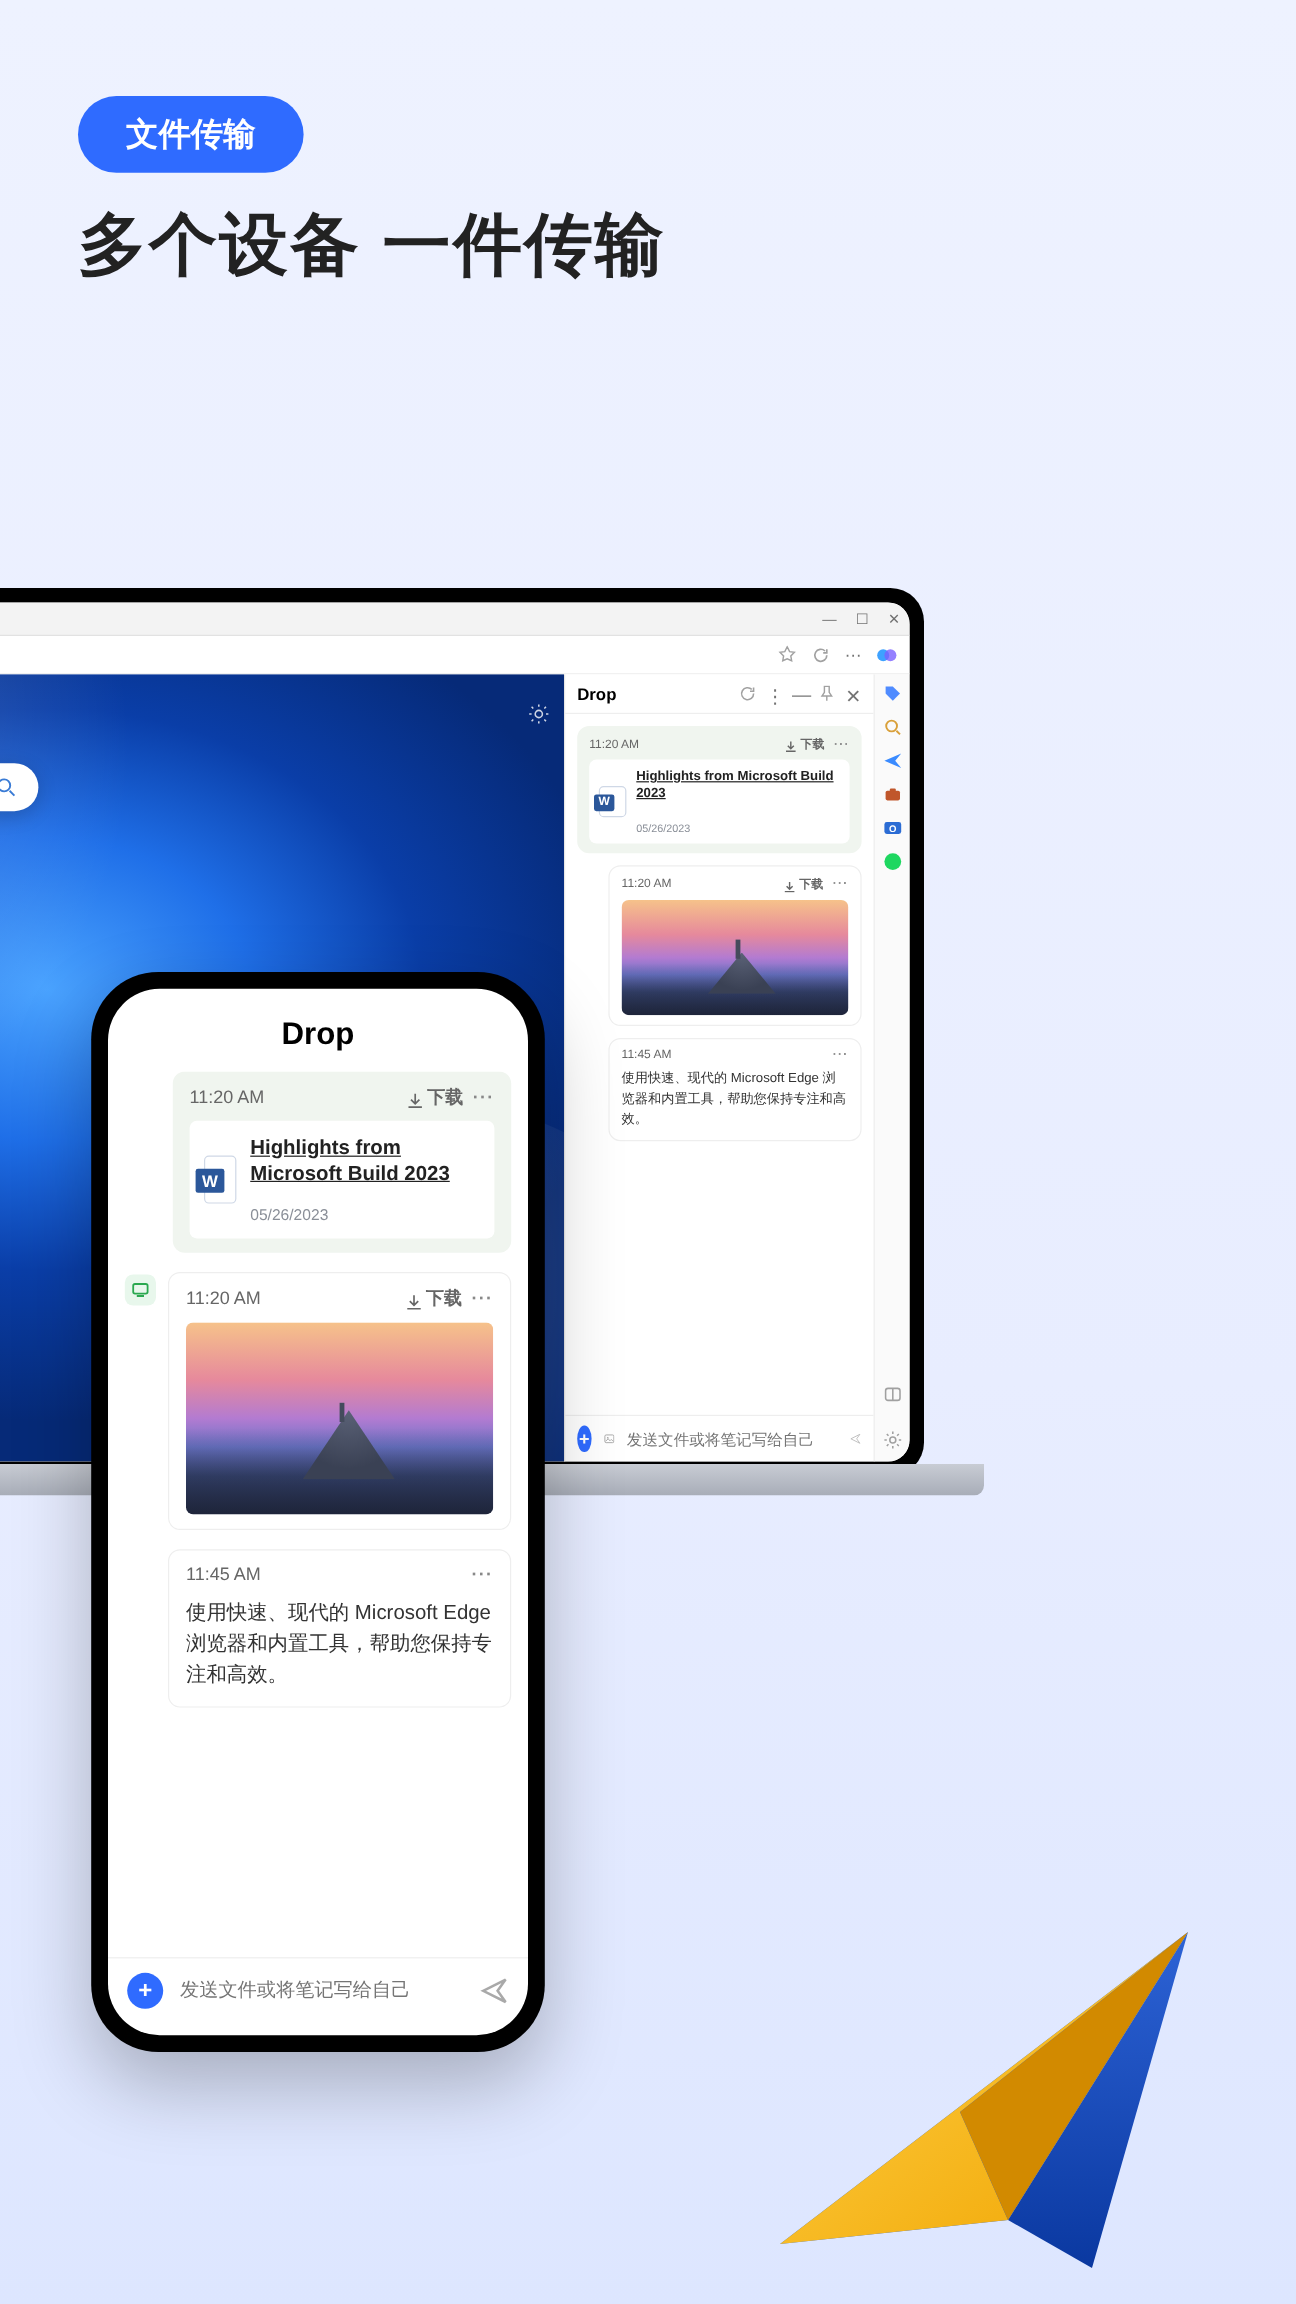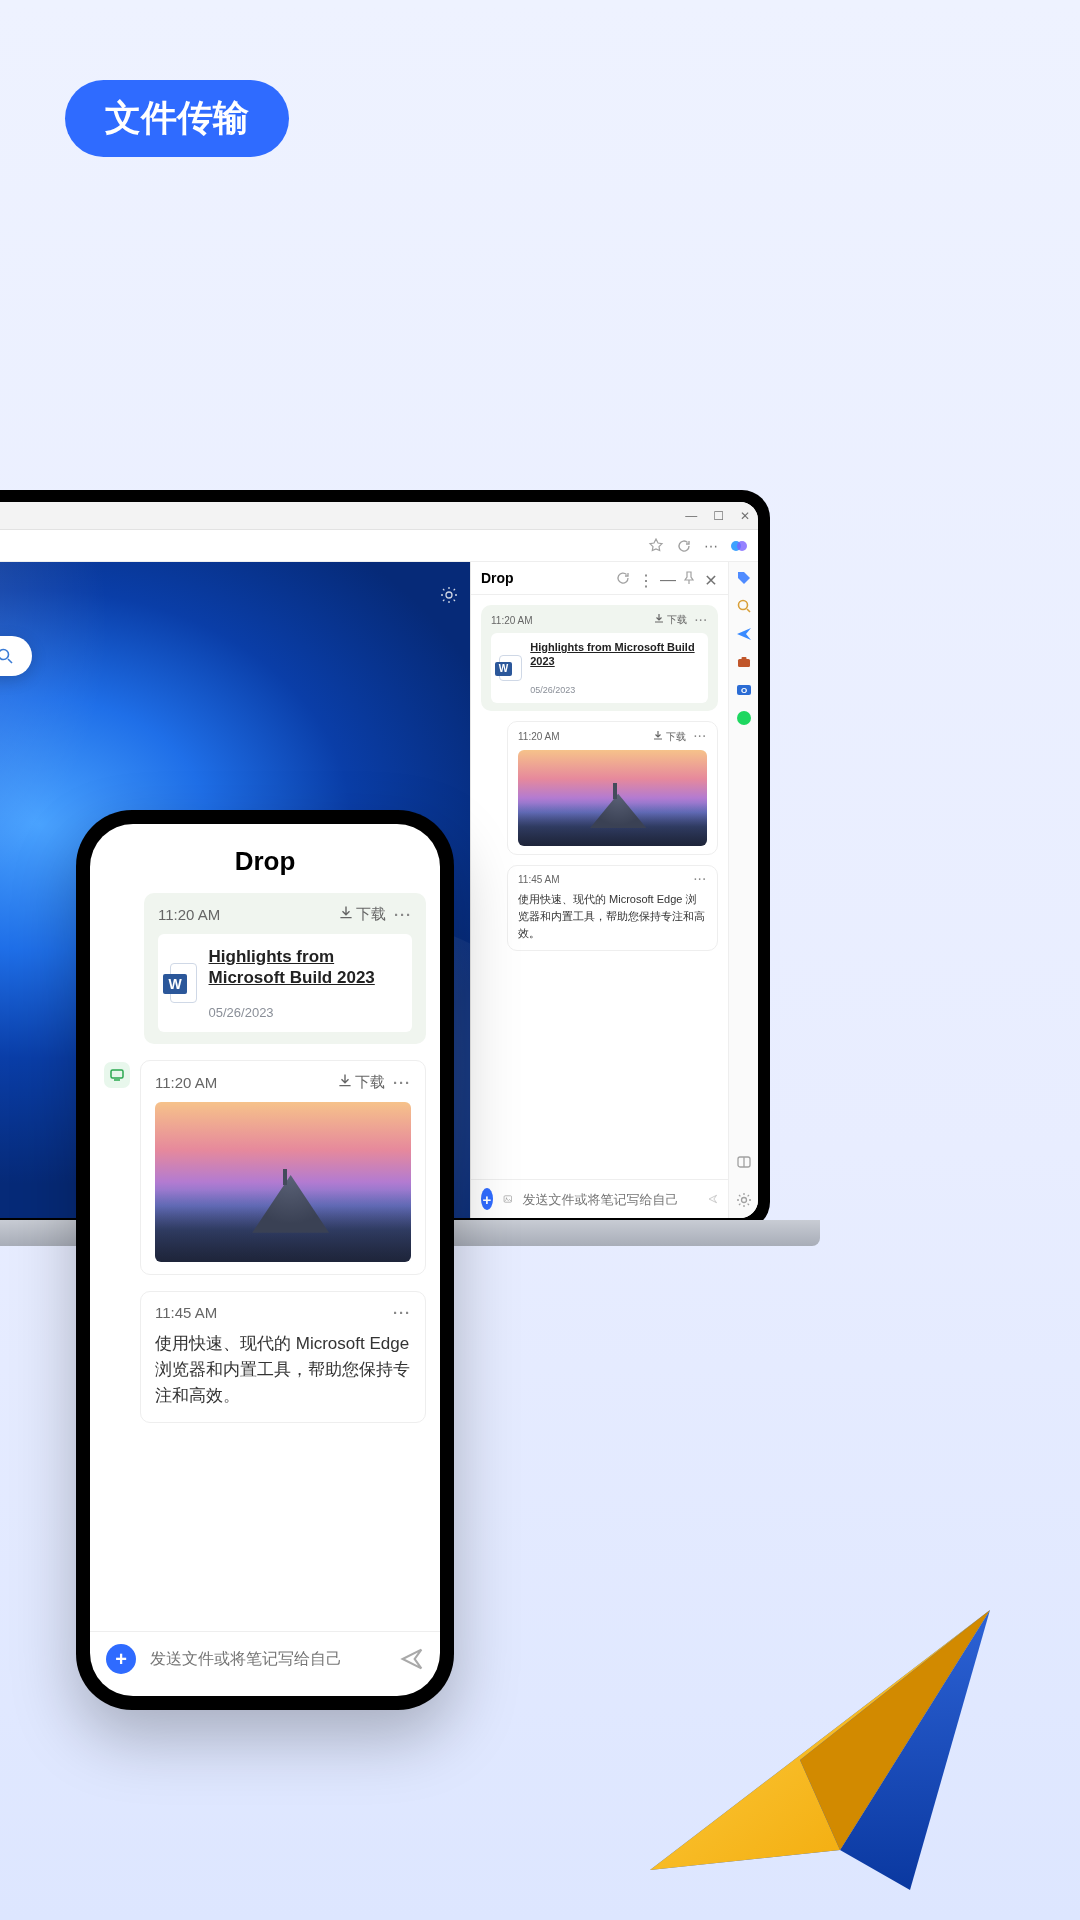--- a/index.html
+++ b/index.html
@@ -1,21 +1,21 @@
 <!DOCTYPE html>
 <html><head>
 <meta charset="utf-8">
 <style>
 * { margin: 0; padding: 0; box-sizing: border-box; font-family: "Segoe UI", -apple-system, "PingFang SC", "Microsoft YaHei", sans-serif; }
 html, body { width: 1080px; height: 1920px; overflow: hidden; }
 body { background: linear-gradient(180deg, #eef2ff 0%, #e8edff 60%, #dde6ff 100%); position: relative; }
 
 
 .hero { padding: 80px 65px 0; }
-.pill { display: inline-block; background: #2f6bff; color: #fff; font-size: 36px; font-weight: 600; padding: 14px 40px; border-radius: 999px; text-align: center; }
+.pill { display: inline-block; background: #2f6bff; color: #fff; font-size: 27px; font-weight: 600; padding: 14px 40px; border-radius: 999px; text-align: center; }
 .hero-title { font-size: 57px; font-weight: 700; color: #222; margin-top: 22px; letter-spacing: 2px; }
 
 
 .monitor { position: absolute; left: -260px; top: 490px; width: 1030px; height: 740px; background: #000; border-radius: 28px; padding: 12px; }
 .monitor-inner { width: 100%; height: 100%; background: #fff; border-radius: 18px; overflow: hidden; position: relative; }
 .monitor-base { position: absolute; left: -300px; top: 1220px; width: 1120px; height: 26px; background: linear-gradient(#c8ccd4, #a8adb8); border-radius: 0 0 8px 8px; }
 
 
 .browser-top { height: 28px; background: #f3f3f3; display: flex; align-items: center; padding: 0 8px; gap: 8px; border-bottom: 1px solid #e2e2e2; }
 .win-ctrls { margin-left: auto; display: flex; gap: 16px; opacity: .55; font-size: 12px; }
@@ -48,21 +48,21 @@
 .hicon { width: 14px; height: 14px; opacity: .55; }
 .drop-feed { flex: 1; overflow: hidden; padding: 10px; }
 .devrow { display: flex; align-items: flex-start; gap: 8px; margin-bottom: 10px; }
 .dev-badge { width: 18px; height: 18px; border-radius: 5px; display: flex; align-items: center; justify-content: center; flex-shrink: 0; margin-top: 2px; }
 .dev-badge.pc { background: #e8f7ec; }
 .dev-badge svg { width: 11px; height: 11px; }
 .card { background: #f0f5ef; border-radius: 10px; padding: 8px 10px; flex: 1; font-size: 11px; color: #222; }
 .card.light { background: #fff; border: 1px solid #eee; }
 .card .line1 { display: flex; align-items: center; gap: 8px; color: #666; font-size: 10px; margin-bottom: 6px; }
 .card .line1 .sp { flex: 1; }
-.dl { display: inline-flex; align-items: flex-start; gap: 3px; color: #666; }
+.dl { display: inline-flex; align-items: flex-end; gap: 3px; color: #666; font-weight: bold; }
 .more { color: #888; letter-spacing: 1px; font-weight: 700; }
 .filetile { background: #fff; border-radius: 6px; padding: 8px; display: flex; gap: 8px; align-items: center; }
 .word-ic { width: 26px; height: 26px; background: #fff; border: 1px solid #cfd8e6; border-radius: 4px; position: relative; }
 .word-ic::after { content: "W"; position: absolute; left: -5px; top: 6px; width: 17px; height: 14px; background: #2b579a; color: #fff; font-size: 10px; font-weight: 700; display: flex; align-items: center; justify-content: center; border-radius: 2px; }
 .file-meta .t { font-weight: 600; font-size: 11px; line-height: 1.25; text-decoration: underline; }
 .file-meta .d { font-size: 9px; color: #8a8f98; margin-top: 16px; }
 .photo { width: 100%; height: 96px; border-radius: 6px; overflow: hidden; background:
   linear-gradient(rgba(0,0,0,0) 55%, rgba(20,25,40,.55) 100%),
   linear-gradient(180deg, #f6c28a 0%, #e6899c 30%, #b37bd1 50%, #6a74c7 65%, #3b4a7a 80%, #2a3350 100%);
   position: relative; }
@@ -104,20 +104,21 @@
 .phone .send-ic { width: 24px; height: 24px; }
 
 
 .plane { position: absolute; right: 50px; bottom: 10px; width: 420px; height: 340px; z-index: 6; }
 </style>
 </head>
 <body>
 
 <div class="hero">
   <div class="pill">文件传输</div>
+  <div class="hero-title">多个设备 一件传输</div>
 </div>
 
 <div class="monitor">
   <div class="monitor-inner">
 
     <div class="browser-top">
 
       <div class="win-ctrls">
         <span>—</span>
         <span>☐</span>

